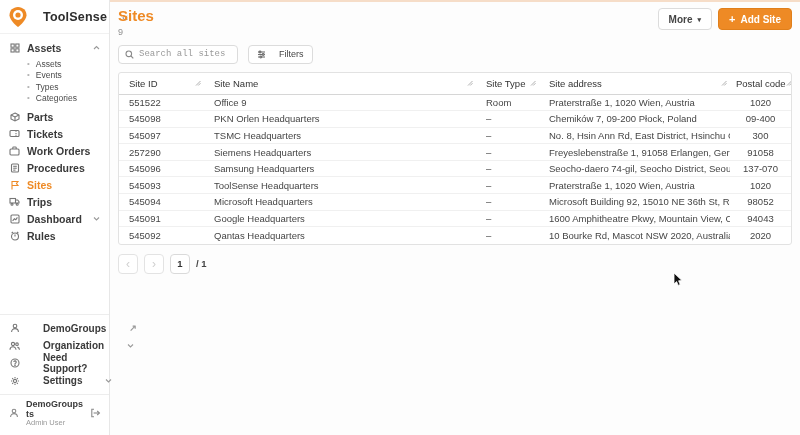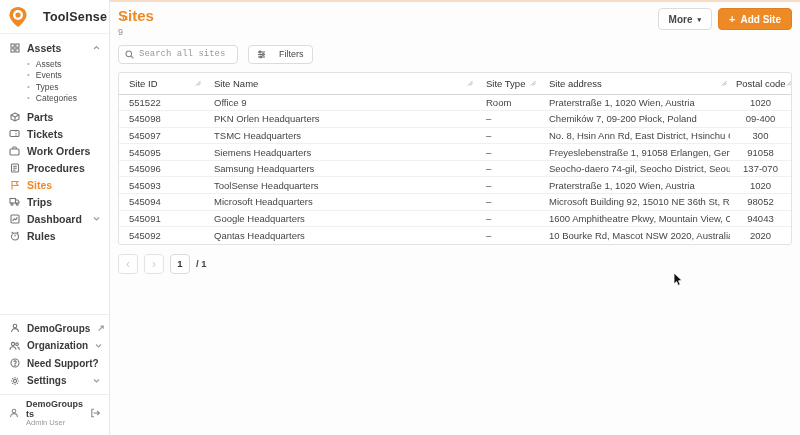--- a/index.html
+++ b/index.html
@@ -13,21 +13,21 @@
   .collapse { margin-left:auto; color:#8a8a8a; font-size:11px; cursor:pointer; }
   .nav { flex:1; padding-top:5px; }
   .nav-item { display:flex; align-items:center; gap:7px; padding:0 9px; height:17px; font-size:10.5px; font-weight:bold; color:#3a3a3a; cursor:pointer; }
   .nav-item .icn { width:11px; height:11px; display:flex; align-items:center; justify-content:center; color:#767676; flex:none; }
   .nav-item .chev { margin-left:auto; color:#9a9a9a; display:flex; }
   .nav-item.active, .nav-item.active .icn { color:#ee8a25; }
   .sub-list { padding:2px 0 4px; }
   .sub-item { display:flex; align-items:center; gap:6px; padding-left:27px; height:11.5px; font-size:8.5px; color:#4a4a4a; cursor:pointer; }
   .bullet { color:#b5b5b5; font-size:8px; line-height:1; }
   .side-footer { border-top:1px solid #ededed; padding:5px 0 3px; }
-  .foot-item { display:flex; align-items:center; gap:7px; padding:0 9px; height:17.5px; font-size:10px; font-weight:bold; color:#3a3a3a; cursor:pointer; }
+  .foot-item { display:flex; align-items:center; gap:23px; padding:0 9px; height:17.5px; font-size:10px; font-weight:bold; color:#3a3a3a; cursor:pointer; }
   .foot-item .icn { width:11px; height:11px; color:#767676; display:flex; align-items:center; justify-content:center; flex:none; }
   .foot-item .trail { margin-left:auto; color:#9a9a9a; font-size:9px; display:flex; }
   .user-row { border-top:1px solid #ededed; margin-top:4px; padding:4px 9px 4px; display:flex; align-items:center; gap:7px; cursor:pointer; }
   .user-meta { line-height:1.15; }
   .user-name { font-size:9px; font-weight:bold; color:#3a3a3a; }
   .user-role { font-size:7.5px; color:#9a9a9a; }
   .logout { margin-left:auto; color:#8a8a8a; display:flex; }
 
   
   .main { flex:1; position:relative; padding:0 8px; }
@@ -393,21 +393,21 @@
         <div class="td c-post">09-400</div>
       </div>
     <div class="tr">
         <div class="td c-id">545097</div>
         <div class="td c-name">TSMC Headquarters</div>
         <div class="td c-type">–</div>
         <div class="td c-addr">No. 8, Hsin Ann Rd, East District, Hsinchu City, Ta</div>
         <div class="td c-post">300</div>
       </div>
     <div class="tr">
-        <div class="td c-id">545095</div>
+        <div class="td c-id">257290</div>
         <div class="td c-name">Siemens Headquarters</div>
         <div class="td c-type">–</div>
         <div class="td c-addr">Freyeslebenstraße 1, 91058 Erlangen, Germany</div>
         <div class="td c-post">91058</div>
       </div>
     <div class="tr">
         <div class="td c-id">545096</div>
         <div class="td c-name">Samsung Headquarters</div>
         <div class="td c-type">–</div>
         <div class="td c-addr">Seocho-daero 74-gil, Seocho District, Seoul, Sout</div>

